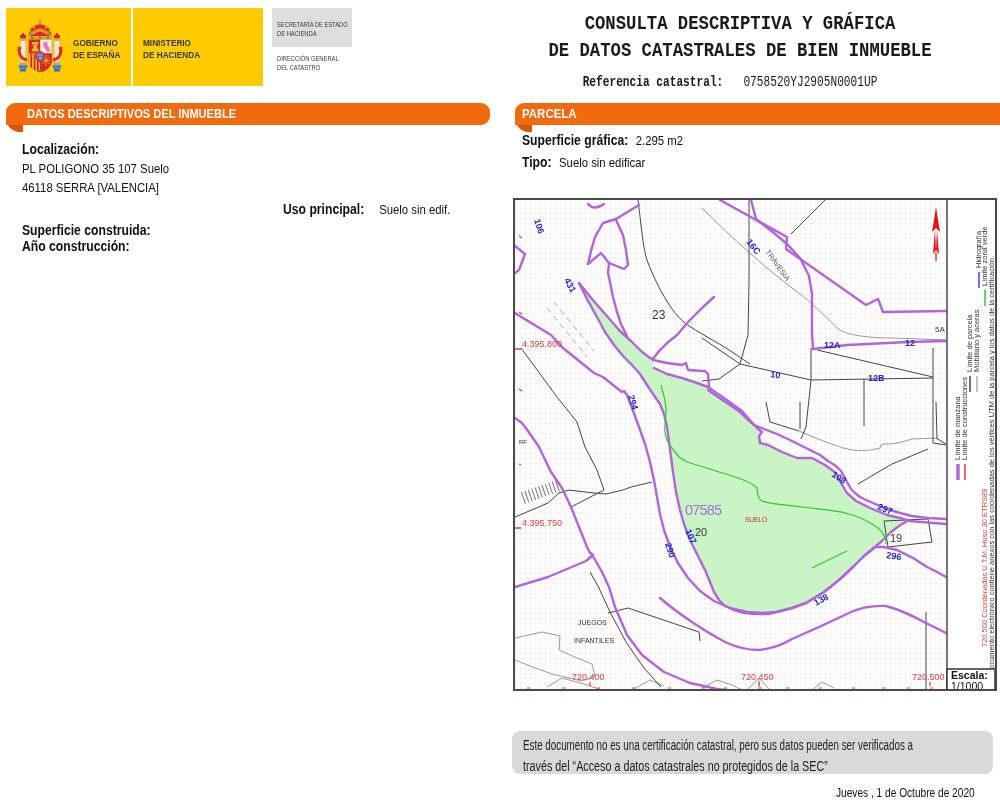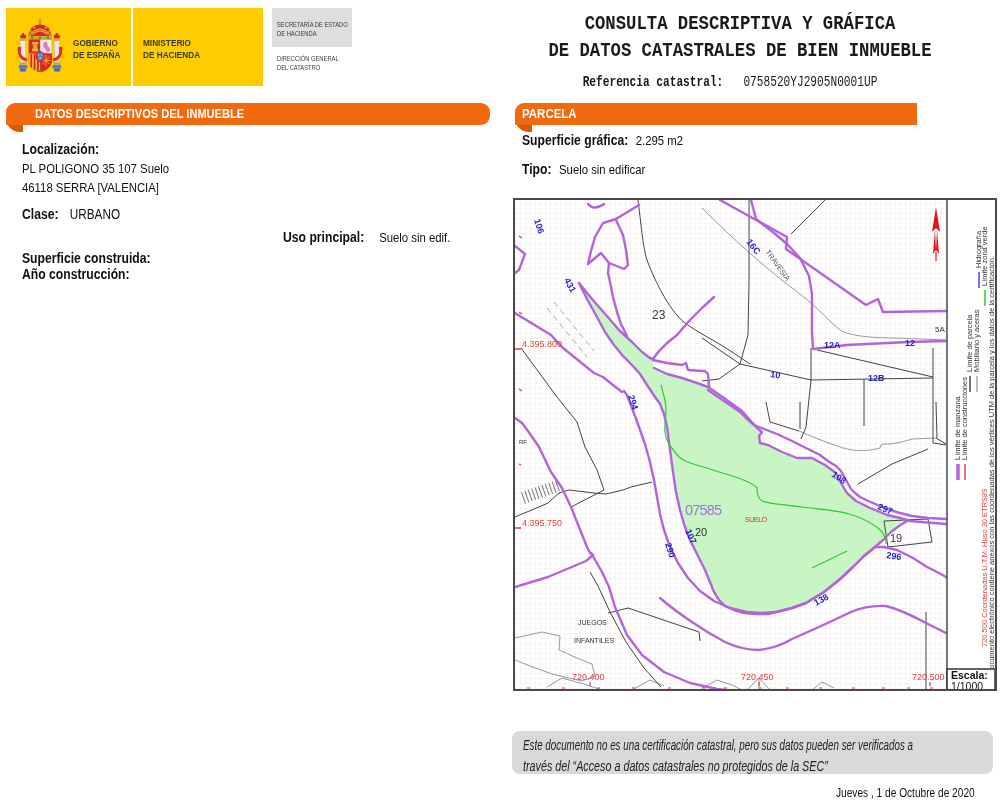--- a/index.html
+++ b/index.html
@@ -10,27 +10,27 @@
 #yb2 { left:133px; width:130px; }
 .gobtxt { position:absolute; font-size:9.8px; font-weight:bold; color:#3a3a3a; line-height:11.5px; transform:scaleX(0.84); transform-origin:0 0; white-space:nowrap; }
 #graybox { position:absolute; left:272px; top:8px; width:80px; height:39px; background:#dedede; }
 .minitxt { position:absolute; font-size:6.8px; color:#3a3a3a; line-height:8.5px; transform:scaleX(0.85); transform-origin:0 0; white-space:nowrap; }
 #title { position:absolute; left:490px; top:1px; width:500px; height:100px; text-align:center; color:#1a1a1a;font-family:Liberation Mono, monospace; }
 #title .t1 { position:absolute; width:100%; font-size:19.5px; font-weight:bold; transform:scaleX(0.885); transform-origin:center; white-space:nowrap; }
 #title .t3 { position:absolute; width:100%; left:-10px; font-size:15.5px; transform:scaleX(0.72); transform-origin:center; white-space:nowrap; }
 .obar { position:absolute; top:103px; height:22px; background:#f26a0e; color:#fff; font-weight:bold; font-size:13.5px; line-height:22px; }
 .obar span { display:inline-block; transform:scaleX(0.82); transform-origin:0 50%; white-space:nowrap; }
 .tail { position:absolute; top:112px; width:17px; height:20px; background:#d85708; border-radius:0 0 0 14px; }
-#obar1 { left:6px; width:484px; border-radius:9px 9px 9px 0; padding-left:29px; }
-#obar2 { left:515px; width:402px; border-radius:9px 0 0 0; padding-left:7px; }
+#obar1 { left:6px; width:484px; border-radius:9px 9px 9px 0; padding-left:21px; }
+#obar2 { left:515px; width:485px; border-radius:9px 0 0 0; padding-left:7px; }
 .lbl { font-weight:bold; font-size:14.5px; color:#111; }
 .val { font-size:13.5px; color:#111; }
 #leftpanel { position:absolute; left:22px; top:141px; width:460px; }
 #rightpanel { position:absolute; left:522px; top:132px; width:470px; line-height:15px; }
-#grayfoot { position:absolute; left:512px; top:731px; width:481px; height:43px; background:#d9d9d9; border-radius:8px; font-size:14px; color:#222; padding:4px 0 0 11px; line-height:21px; white-space:nowrap;font-style:italic; }
+#grayfoot { position:absolute; left:512px; top:731px; width:481px; height:43px; background:#d9d9d9; border-radius:8px; font-size:14px; color:#222; padding:4px 0 0 11px; line-height:21px; white-space:nowrap; }
 #grayfoot .fl1 { transform:scaleX(0.70); transform-origin:0 0; }
 #grayfoot .fl2 { transform:scaleX(0.768); transform-origin:0 0; }
 #datefoot { position:absolute; left:836px; top:785px; font-size:13px; color:#111; transform:scaleX(0.78); transform-origin:0 0; white-space:nowrap; }
 #map { position:absolute; left:513px; top:198px; width:484px; height:493px; border:2px solid #4a4a4a;
   background-image:
     repeating-linear-gradient(0deg, rgba(228,200,200,0.18) 0px, rgba(228,200,200,0.18) 1px, transparent 1px, transparent 5px),
     repeating-linear-gradient(90deg, rgba(228,200,200,0.18) 0px, rgba(228,200,200,0.18) 1px, transparent 1px, transparent 5px);
 }
 .cx { display:inline-block; transform:scaleX(0.84); transform-origin:0 50%; white-space:nowrap; }
 </style>
@@ -120,29 +120,28 @@
 
 <div class="tail" style="left:6px;"></div>
     <div class="tail" style="left:515px;"></div>
     <div class="obar" id="obar1"><span>DATOS DESCRIPTIVOS DEL INMUEBLE</span></div>
 <div class="obar" id="obar2"><span style="transform:scaleX(0.85);">PARCELA</span></div>
 
 <div id="leftpanel">
   <div class="lbl"><span class="cx">Localización:</span></div>
   <div class="val" style="margin-top:4px;"><span class="cx">PL POLIGONO 35 107 Suelo</span></div>
   <div class="val" style="margin-top:4px;"><span class="cx">46118 SERRA [VALENCIA]</span></div>
-  <div style="margin-top:10px;"><span class="cx"><span class="lbl">Clase:</span>&nbsp;&nbsp;&nbsp;<span class="val" style="font-size:14px;">URBANO</span></span></div>
   <div style="margin-top:5px;text-align:right;"><span class="cx"><span class="lbl">Uso principal:</span>&nbsp;&nbsp;&nbsp;&nbsp;<span class="val">Suelo sin edif.</span></span></div>
   <div style="margin-top:4px;" class="lbl"><span class="cx">Superficie construida:</span></div>
   <div style="" class="lbl"><span class="cx">Año construcción:</span></div>
 </div>
 
 <div id="rightpanel">
   <div><span class="cx"><span class="lbl">Superficie gráfica:</span>&nbsp;&nbsp;<span class="val">2.295 m2</span></span></div>
-  <div style="margin-top:13px;"><span class="cx"><span class="lbl">Tipo:</span>&nbsp;&nbsp;<span class="val">Suelo sin edificar</span></span></div>
+  <div style="margin-top:6px;"><span class="cx"><span class="lbl">Tipo:</span>&nbsp;&nbsp;<span class="val">Suelo sin edificar</span></span></div>
 </div>
 
 <div id="map">
 <svg width="480" height="489" viewBox="513 198 480 489" xmlns="http://www.w3.org/2000/svg" style="position:absolute;left:0;top:0;">
 
 <path d="M577,281 L590,297 604,313 617,328 630,340 640,350 648,356 651,357 657,349 665,341 675,333
  L651,358 652,366 665,372 680,376 695,381 706,385 722,396 740,409 755,426 760,430 757,434 758,441
  766,443 780,450 795,456 810,456 823,463 834,471 839,481 845,491 854,499 868,506 885,513 898,516 905,519
  897,524 889,530 881,538 873,545 862,554 851,565 837,578 822,590 804,601 790,606 778,609 766,612 754,612
  742,611 732,608 723,604 717,598 712,590 708,580 703,568 696,554 688,538 682,522 678,508 674,490 671,470 669,455

